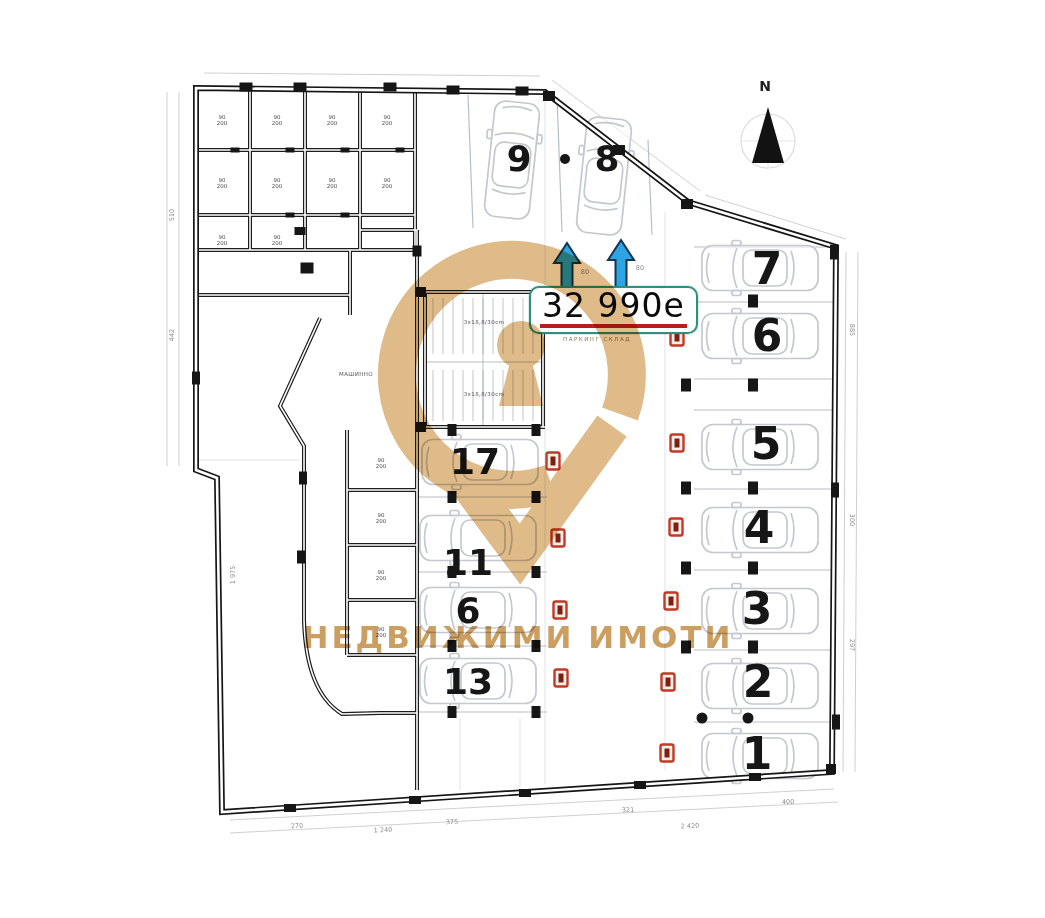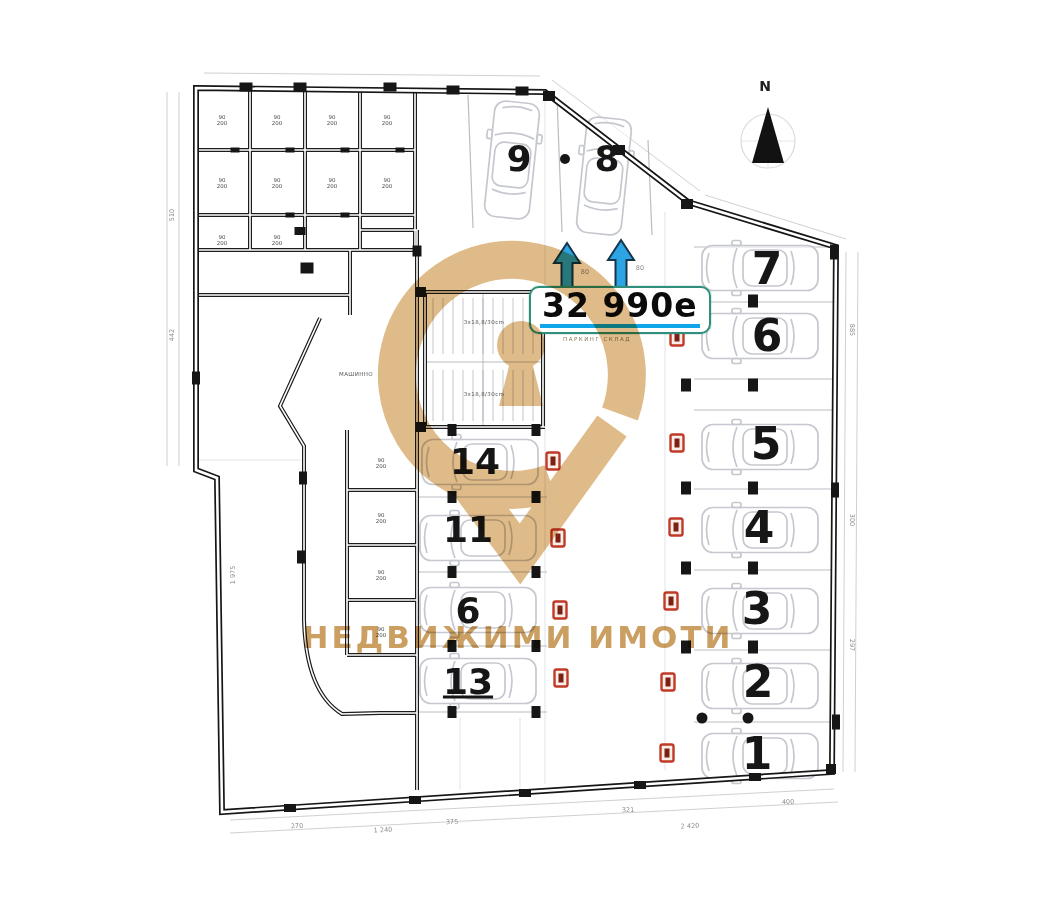--- a/index.html
+++ b/index.html
@@ -10,22 +10,22 @@
   .spot{font-weight:700;color:#161616;font-size:36px;z-index:3;}
   .spot.lg{font-size:44px;}
   .dim{font-size:6.5px;color:#8a8a8a;z-index:2;}
   .dim.v{transform:translate(-50%,-50%) rotate(-90deg);}
   .dim.vr{transform:translate(-50%,-50%) rotate(90deg);}
   .dim.tilt{transform:translate(-50%,-50%) rotate(-3deg);}
   .cell{font-size:5.5px;color:#4a4a4a;line-height:1.1;text-align:center;white-space:pre-line;z-index:2;}
   .tiny{font-size:5.5px;color:#555;z-index:2;letter-spacing:.4px;}
   .price{position:absolute;left:529px;top:286px;z-index:4;border:2.5px solid #2f8f7a;border-radius:10px;
          background:#ffffff;padding:1px 9px 4px 9px;box-shadow:0 0 0 1px rgba(47,143,122,.15);}
-  .price-val{font-size:33px;font-weight:700;color:#0b0b0b;letter-spacing:1px;
-             border-bottom:4px solid #0ea5e9;padding:0 2px 0 2px;display:inline-block;line-height:1.05;}
+  .price-val{font-size:33px;font-weight:400;color:#0b0b0b;letter-spacing:1px;
+             border-bottom:4px solid #b91c1c;padding:0 2px 0 2px;display:inline-block;line-height:1.05;}
   .price-caption{font-size:5.5px;color:#8d7b5b;z-index:4;letter-spacing:1.5px;}
   .compass-n{font-size:14px;font-weight:700;color:#222;z-index:2;}
   .wm{z-index:6;pointer-events:none;mix-blend-mode:multiply;opacity:.82;}
   .wm-text{position:absolute;left:518px;top:637px;transform:translate(-50%,-50%);z-index:6;
            pointer-events:none;mix-blend-mode:multiply;opacity:.95;color:#c89a58;font-size:31px;
            font-weight:700;letter-spacing:3px;white-space:nowrap;}
 </style>
 </head>
 <body>
 
@@ -195,24 +195,24 @@
 
   <span class="abs spot lg" style="left:757px;top:753px;">1</span>
   <span class="abs spot lg" style="left:758px;top:681px;">2</span>
   <span class="abs spot lg" style="left:757px;top:608px;">3</span>
   <span class="abs spot lg" style="left:759px;top:527px;">4</span>
   <span class="abs spot lg" style="left:766px;top:443px;">5</span>
   <span class="abs spot lg" style="left:767px;top:335px;">6</span>
   <span class="abs spot lg" style="left:767px;top:268px;">7</span>
   <span class="abs spot" style="left:607px;top:158px;">8</span>
   <span class="abs spot" style="left:519px;top:158px;">9</span>
-  <span class="abs spot" style="left:475px;top:461px;">14</span>
-  <span class="abs spot" style="left:468px;top:529px;">11</span>
+  <span class="abs spot" style="left:475px;top:461px;">17</span>
+  <span class="abs spot" style="left:468px;top:562px;">11</span>
   <span class="abs spot" style="left:468px;top:610px;">6</span>
-  <span class="abs spot" style="left:468px;top:681px;text-decoration:underline;">13</span>
+  <span class="abs spot" style="left:468px;top:681px;">13</span>
 
   <div class="price">
     <span class="price-val">32 990e</span>
   </div>
   <span class="abs price-caption" style="left:597px;top:339px;">ПАРКИНГ СКЛАД</span>
 
   <span class="abs tiny" style="left:356px;top:374px;">МАШИННО</span>
   <span class="abs tiny" style="left:484px;top:322px;">3x18,8/30cm</span>
   <span class="abs tiny" style="left:484px;top:394px;">3x18,8/30cm</span>
   <span class="abs dim" style="left:585px;top:272px;">80</span>

